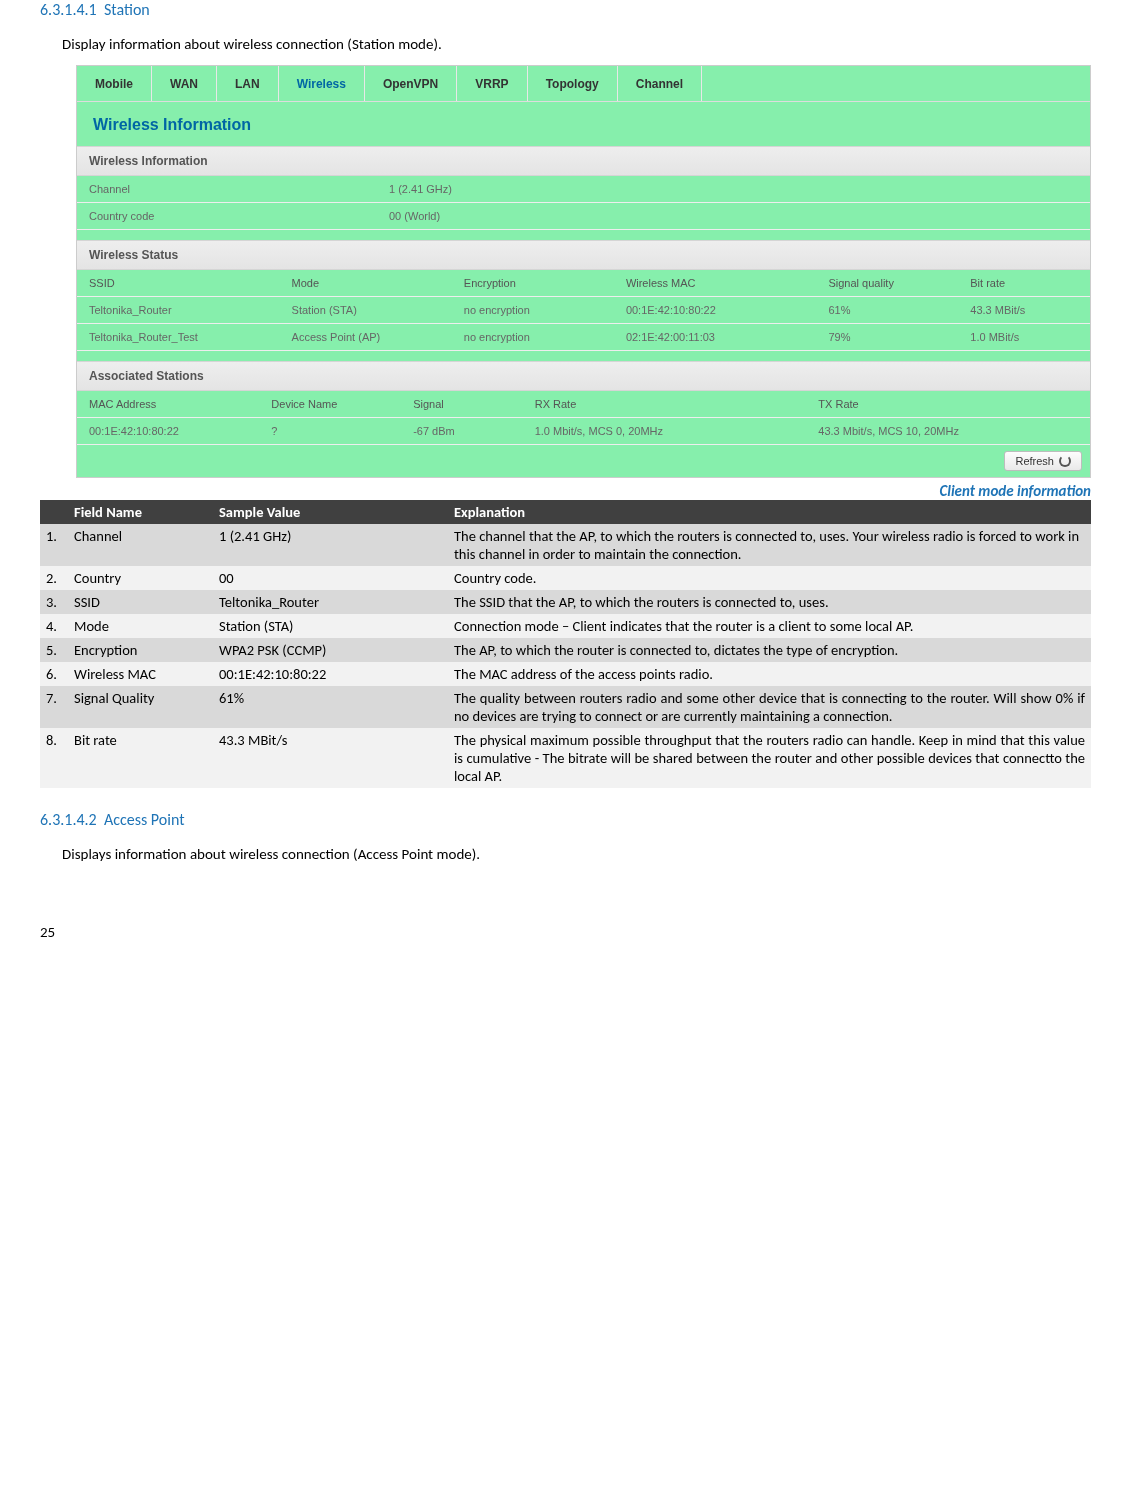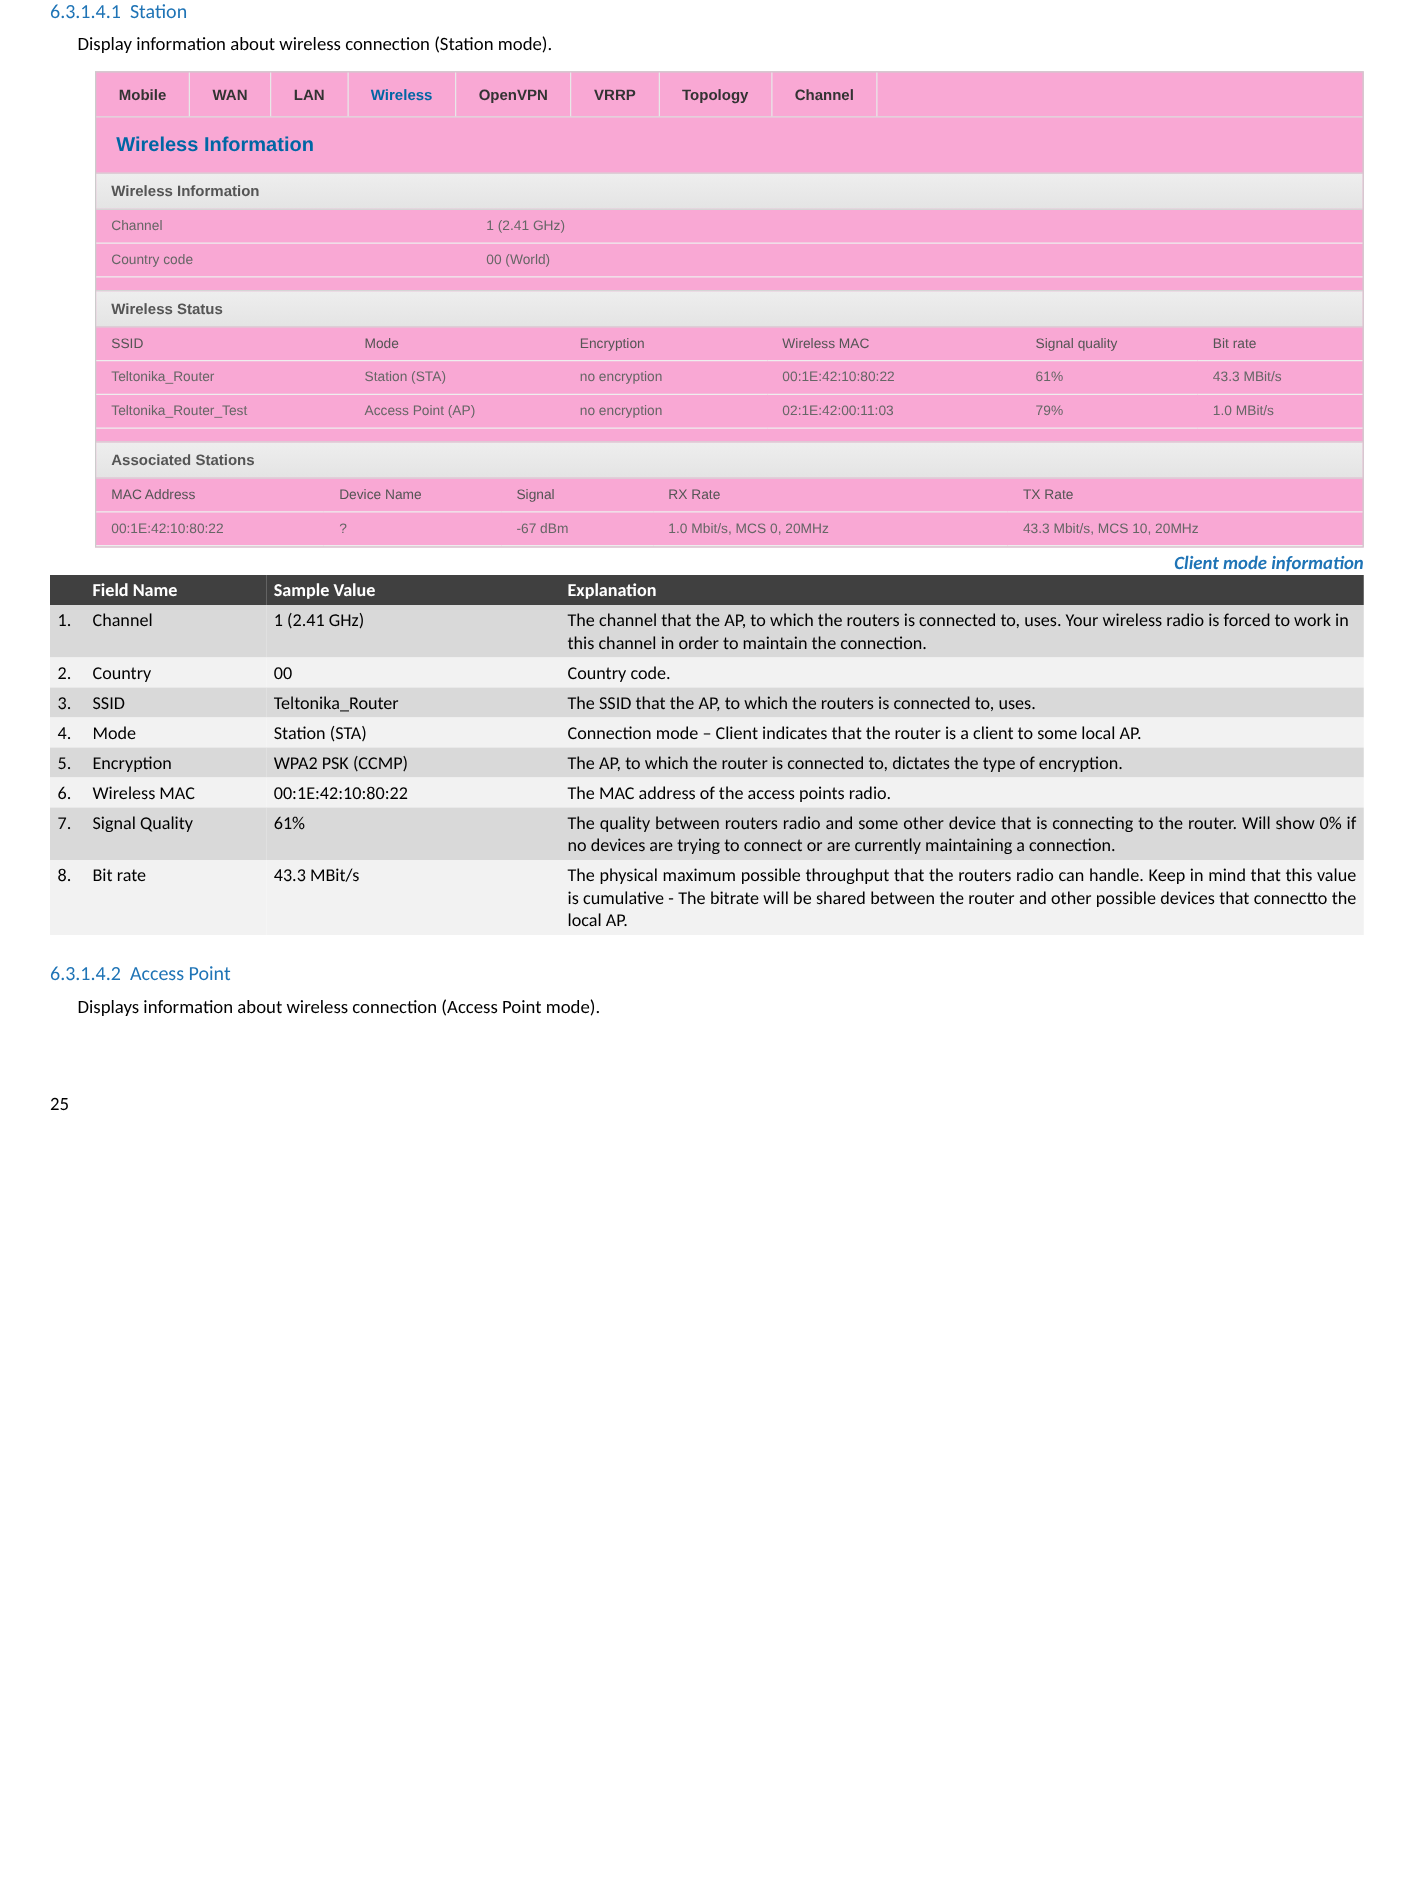--- a/index.html
+++ b/index.html
@@ -11,29 +11,29 @@
     color: #000;
     width: 1131px;
   }
   .section-heading {
     color: #1F74B6;
     font-weight: normal;
     font-size: 16px;
     margin: 0 0 8px 0;
   }
   .intro-text {
-    margin: 0 0 12px 22px;
+    margin: 16px 0 12px 22px;
     font-size: 15px;
   }
 
   
   .shot {
     margin-left: 36px;
     border: 1px solid #ccc;
-    background: #f9a8d4;
+    background: #86efac;
     font-family: Arial, sans-serif;
     font-size: 12px;
   }
   .shot-tabs {
     display: flex;
     height: 36px;
     border-bottom: 1px solid #ddd;
     align-items: stretch;
   }
   .shot-tabs .tab {
@@ -234,20 +234,26 @@
       <tr>
         <td>00:1E:42:10:80:22</td>
         <td>?</td>
         <td>-67 dBm</td>
         <td>1.0 Mbit/s, MCS 0, 20MHz</td>
         <td>43.3 Mbit/s, MCS 10, 20MHz</td>
       </tr>
     </tbody>
   </table>
 
+  <div class="refresh-row">
+    <button class="refresh-btn">
+      <span>Refresh</span>
+      <span class="refresh-icon"></span>
+    </button>
+  </div>
 </div>
 
 <p class="caption">Client mode information</p>
 
 <table class="field-table">
   <thead>
     <tr>
       <th style="width:28px"></th>
       <th style="width:145px">Field Name</th>
       <th style="width:235px">Sample Value</th>

